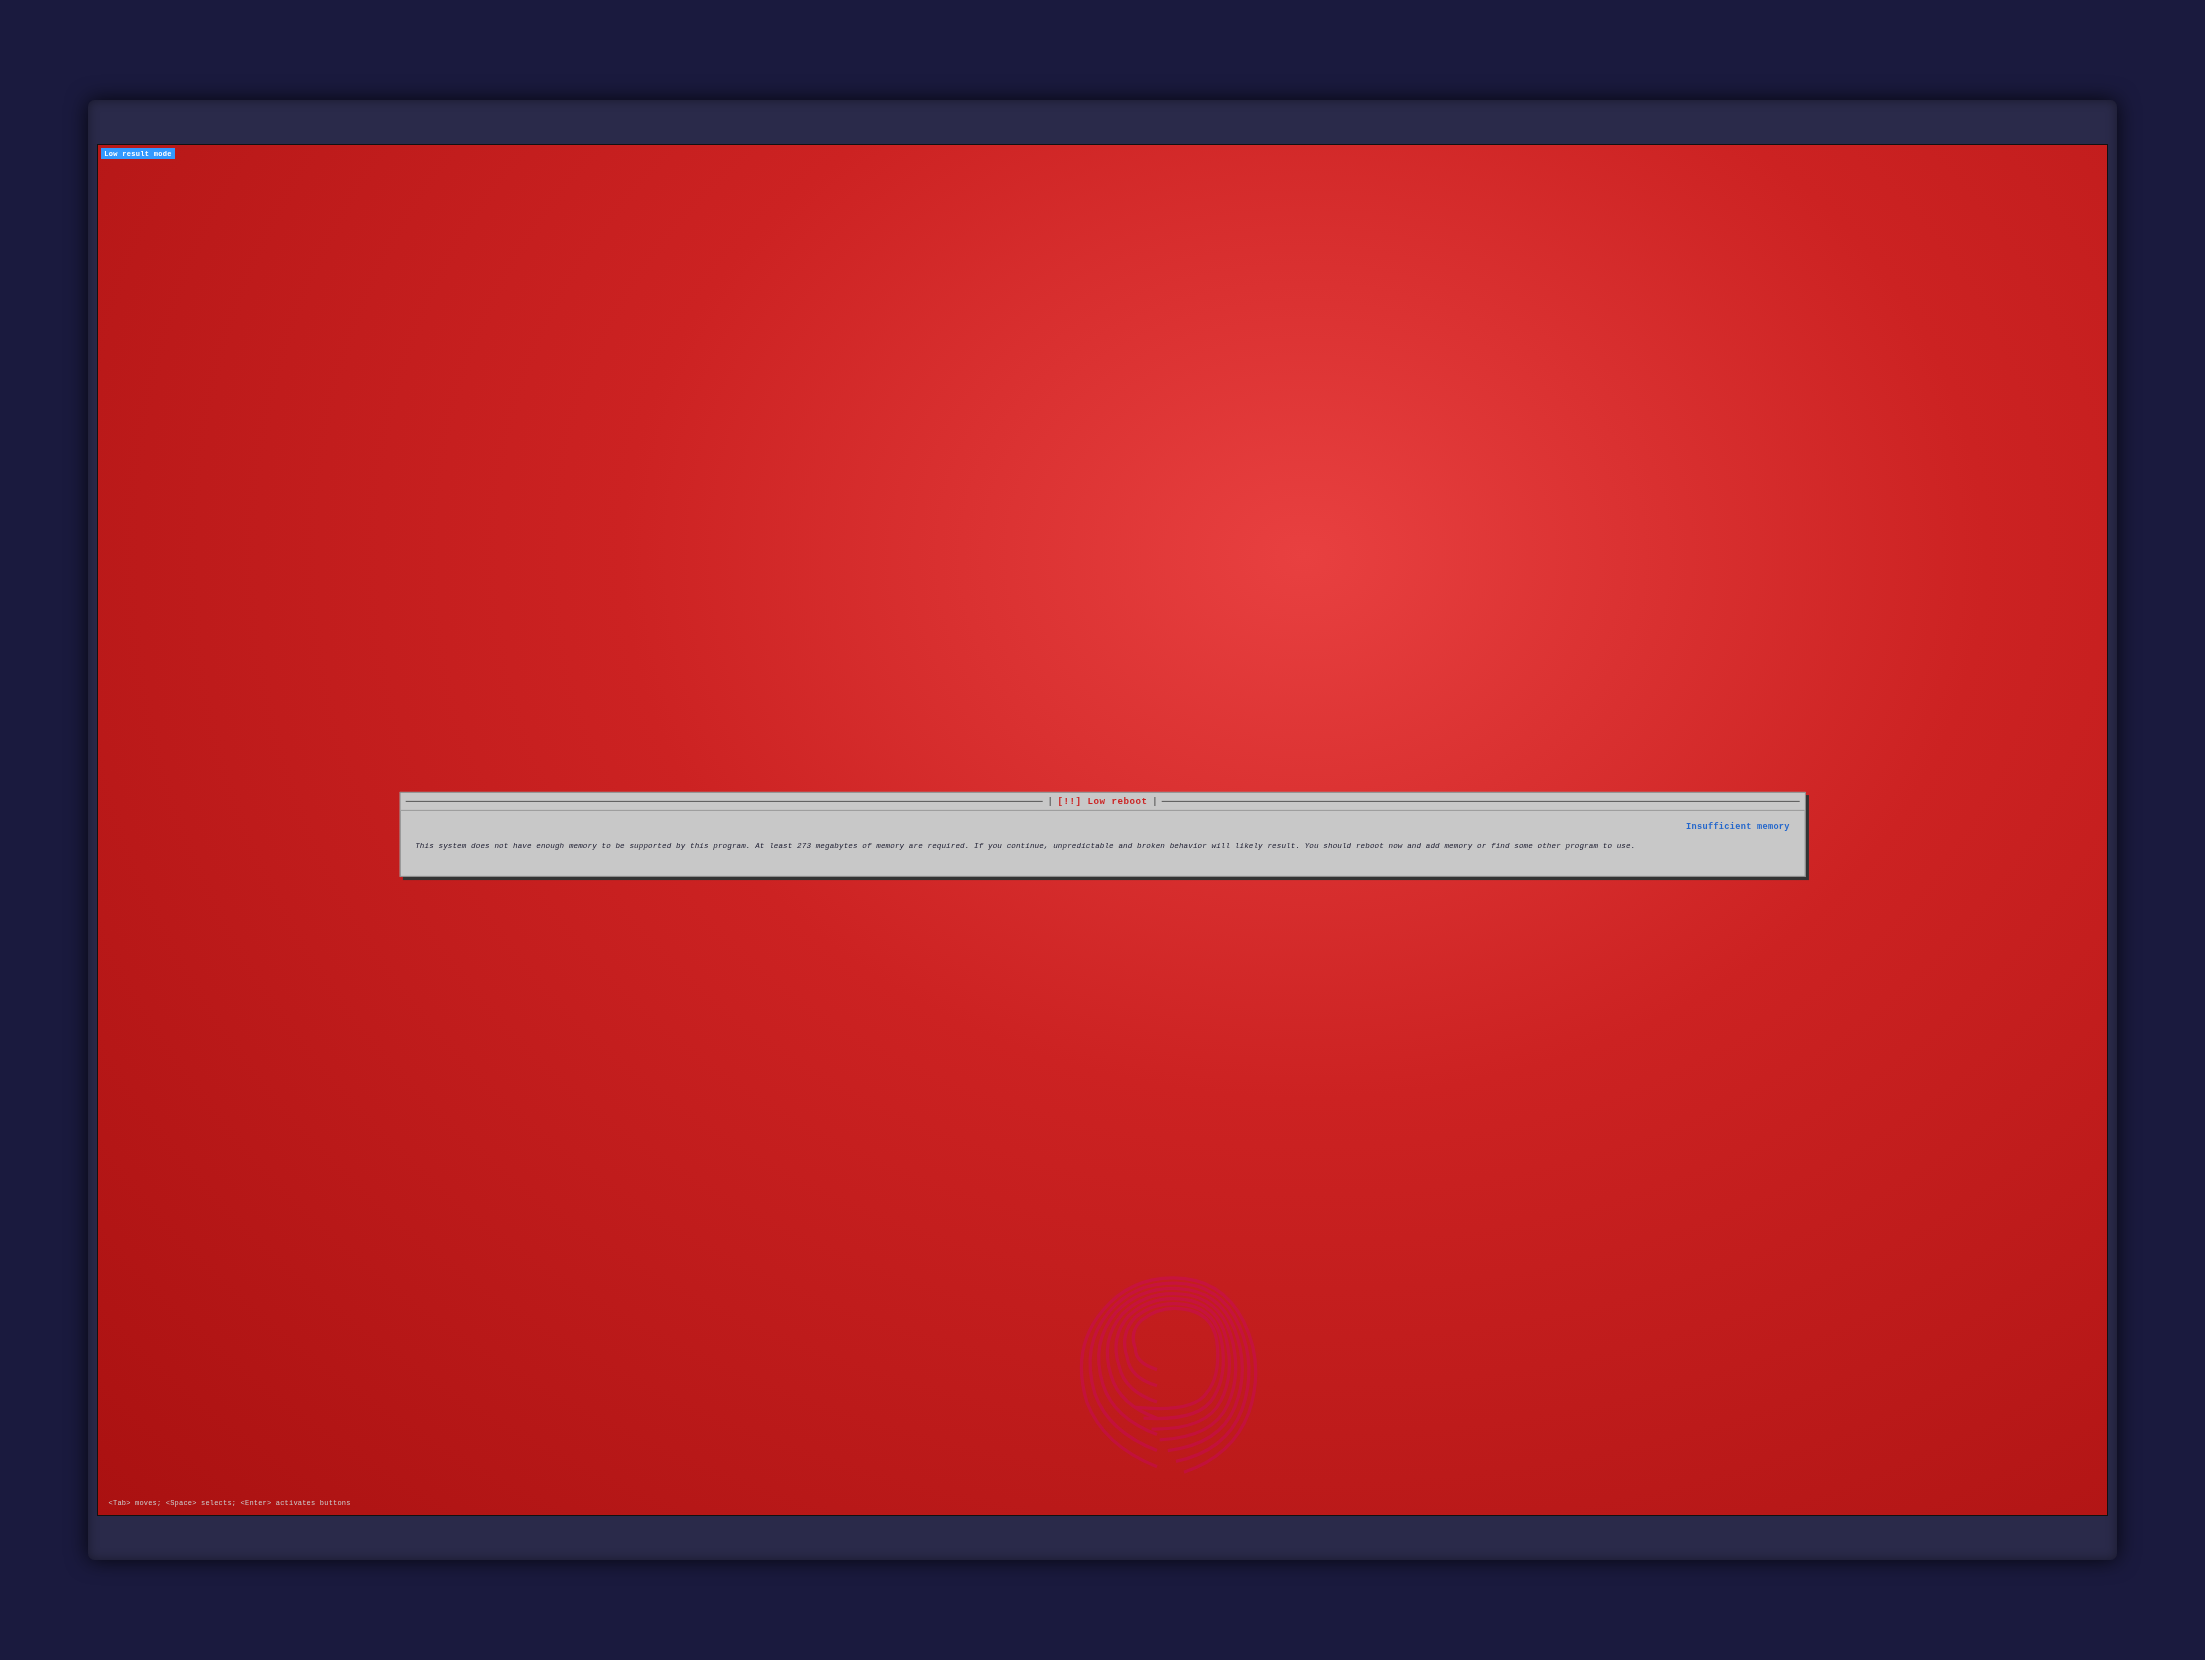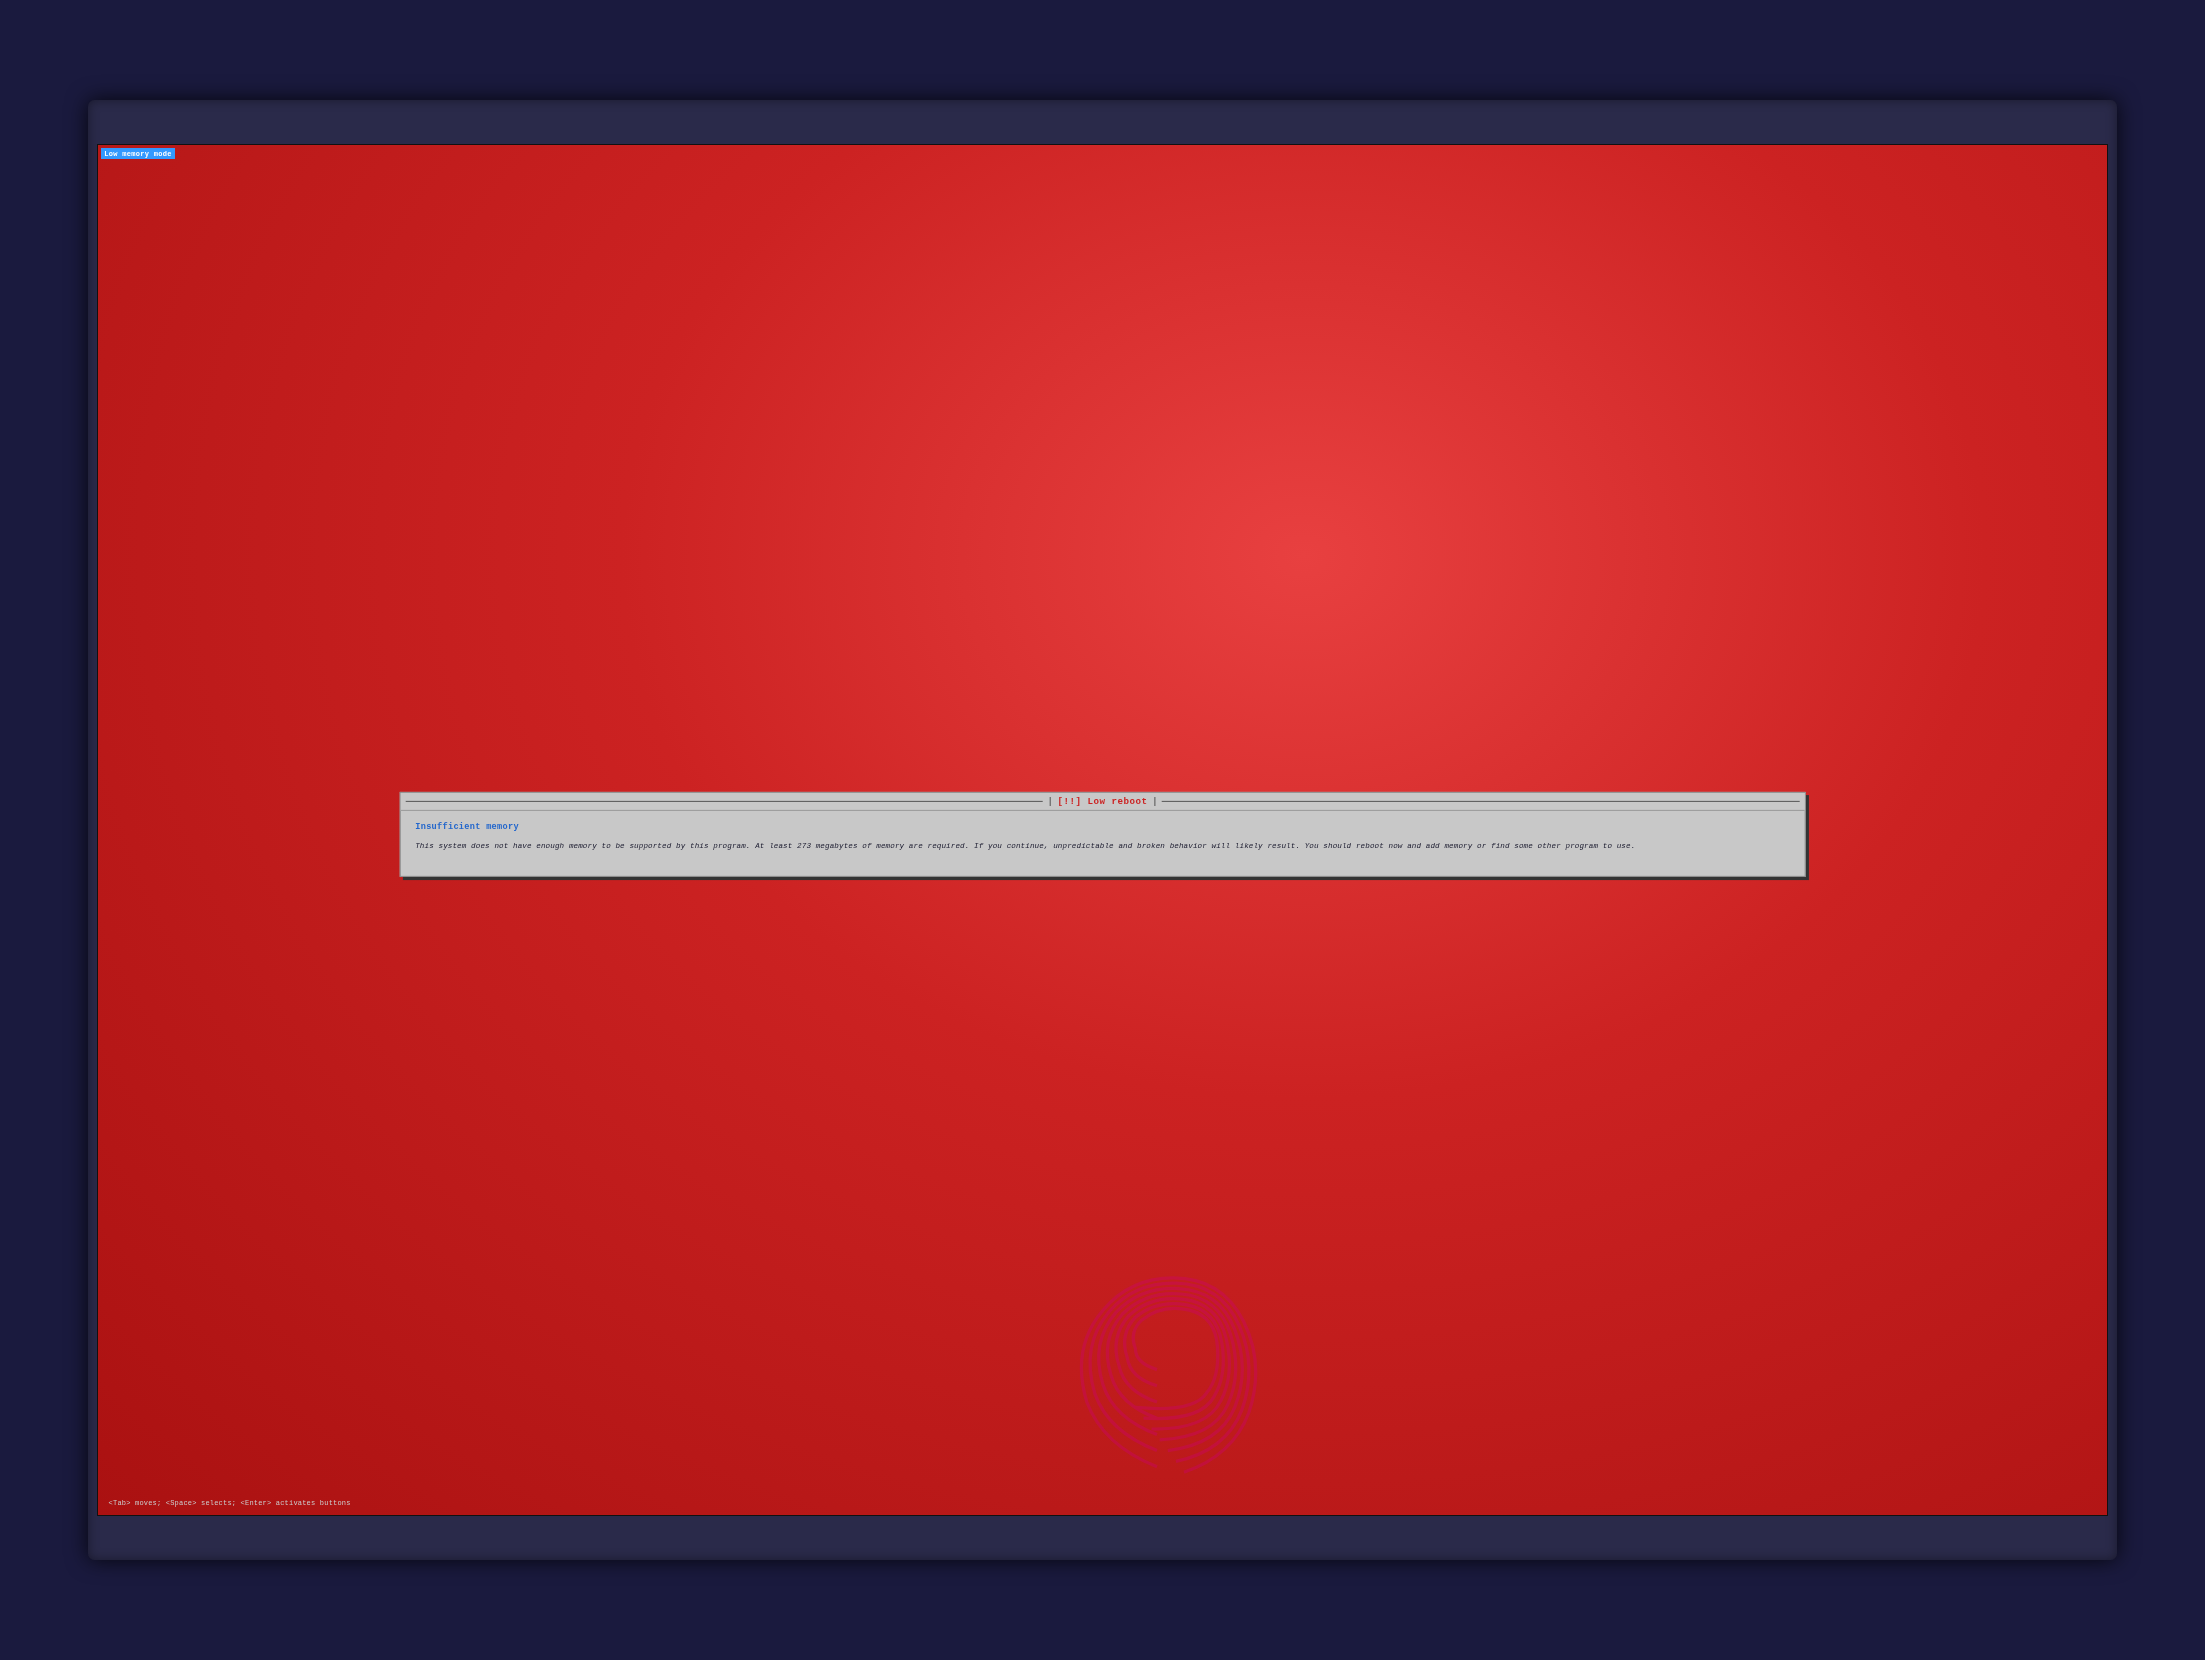--- a/index.html
+++ b/index.html
@@ -139,21 +139,21 @@
 
     .dialog-body {
       padding: 10.8px 15px 13px 15px;
     }
 
     .dialog-heading {
       color: #2266cc;
       font-family: 'Courier New', Courier, monospace;
       font-size: 8.6px;
       font-weight: bold;
-      text-align: left;
+      text-align: right;
       margin-bottom: 7.6px;
       letter-spacing: 0.3px;
     }
 
     .dialog-message {
       color: #1a1a2e;
       font-family: 'Courier New', Courier, monospace;
       font-size: 7.6px;
       line-height: 1.6;
       margin-bottom: 10.8px;
@@ -193,21 +193,21 @@
           <path d="M250 390 Q160 355 135 285 Q108 195 162 132 Q210 78 285 80 Q368 82 402 158 Q436 235 407 315 Q378 390 285 410"></path>
           <path d="M250 360 Q170 330 150 268 Q126 190 174 134 Q220 86 290 90 Q366 94 394 166 Q422 240 394 310 Q366 378 270 390"></path>
           <path d="M250 330 Q180 305 165 251 Q144 185 186 137 Q230 94 295 100 Q364 106 386 174 Q408 245 381 305 Q354 366 255 370"></path>
           <path d="M250 300 Q190 280 180 234 Q162 180 198 140 Q240 102 300 110 Q362 118 378 182 Q394 248 368 298 Q342 352 240 350"></path>
           <path d="M250 270 Q200 255 195 218 Q180 175 210 143 Q250 110 305 120 Q360 130 370 190 Q380 251 355 291 Q330 336 225 330"></path>
           <path d="M250 240 Q210 228 210 201 Q198 170 222 148 Q260 118 310 130 Q358 142 362 198 Q366 255 342 283 Q318 320 210 310"></path>
         </g>
       </svg>
     </div>
 
-    <div class="top-label">Low memory mode</div>
+    <div class="top-label">Low result mode</div>
 
     <div class="dialog">
       <div class="dialog-title-bar">
         <span class="dialog-title-pipe-left">|</span>
         <span class="dialog-title-text">[!!] Low reboot</span>
         <span class="dialog-title-pipe-right">|</span>
       </div>
       <div class="dialog-body">
         <div class="dialog-heading">Insufficient memory</div>
         <div class="dialog-message">This system does not have enough memory to be supported by this program. At least 273 megabytes of memory are required. If you continue, unpredictable and broken behavior will likely result. You should reboot now and add memory or find some other program to use.</div>

